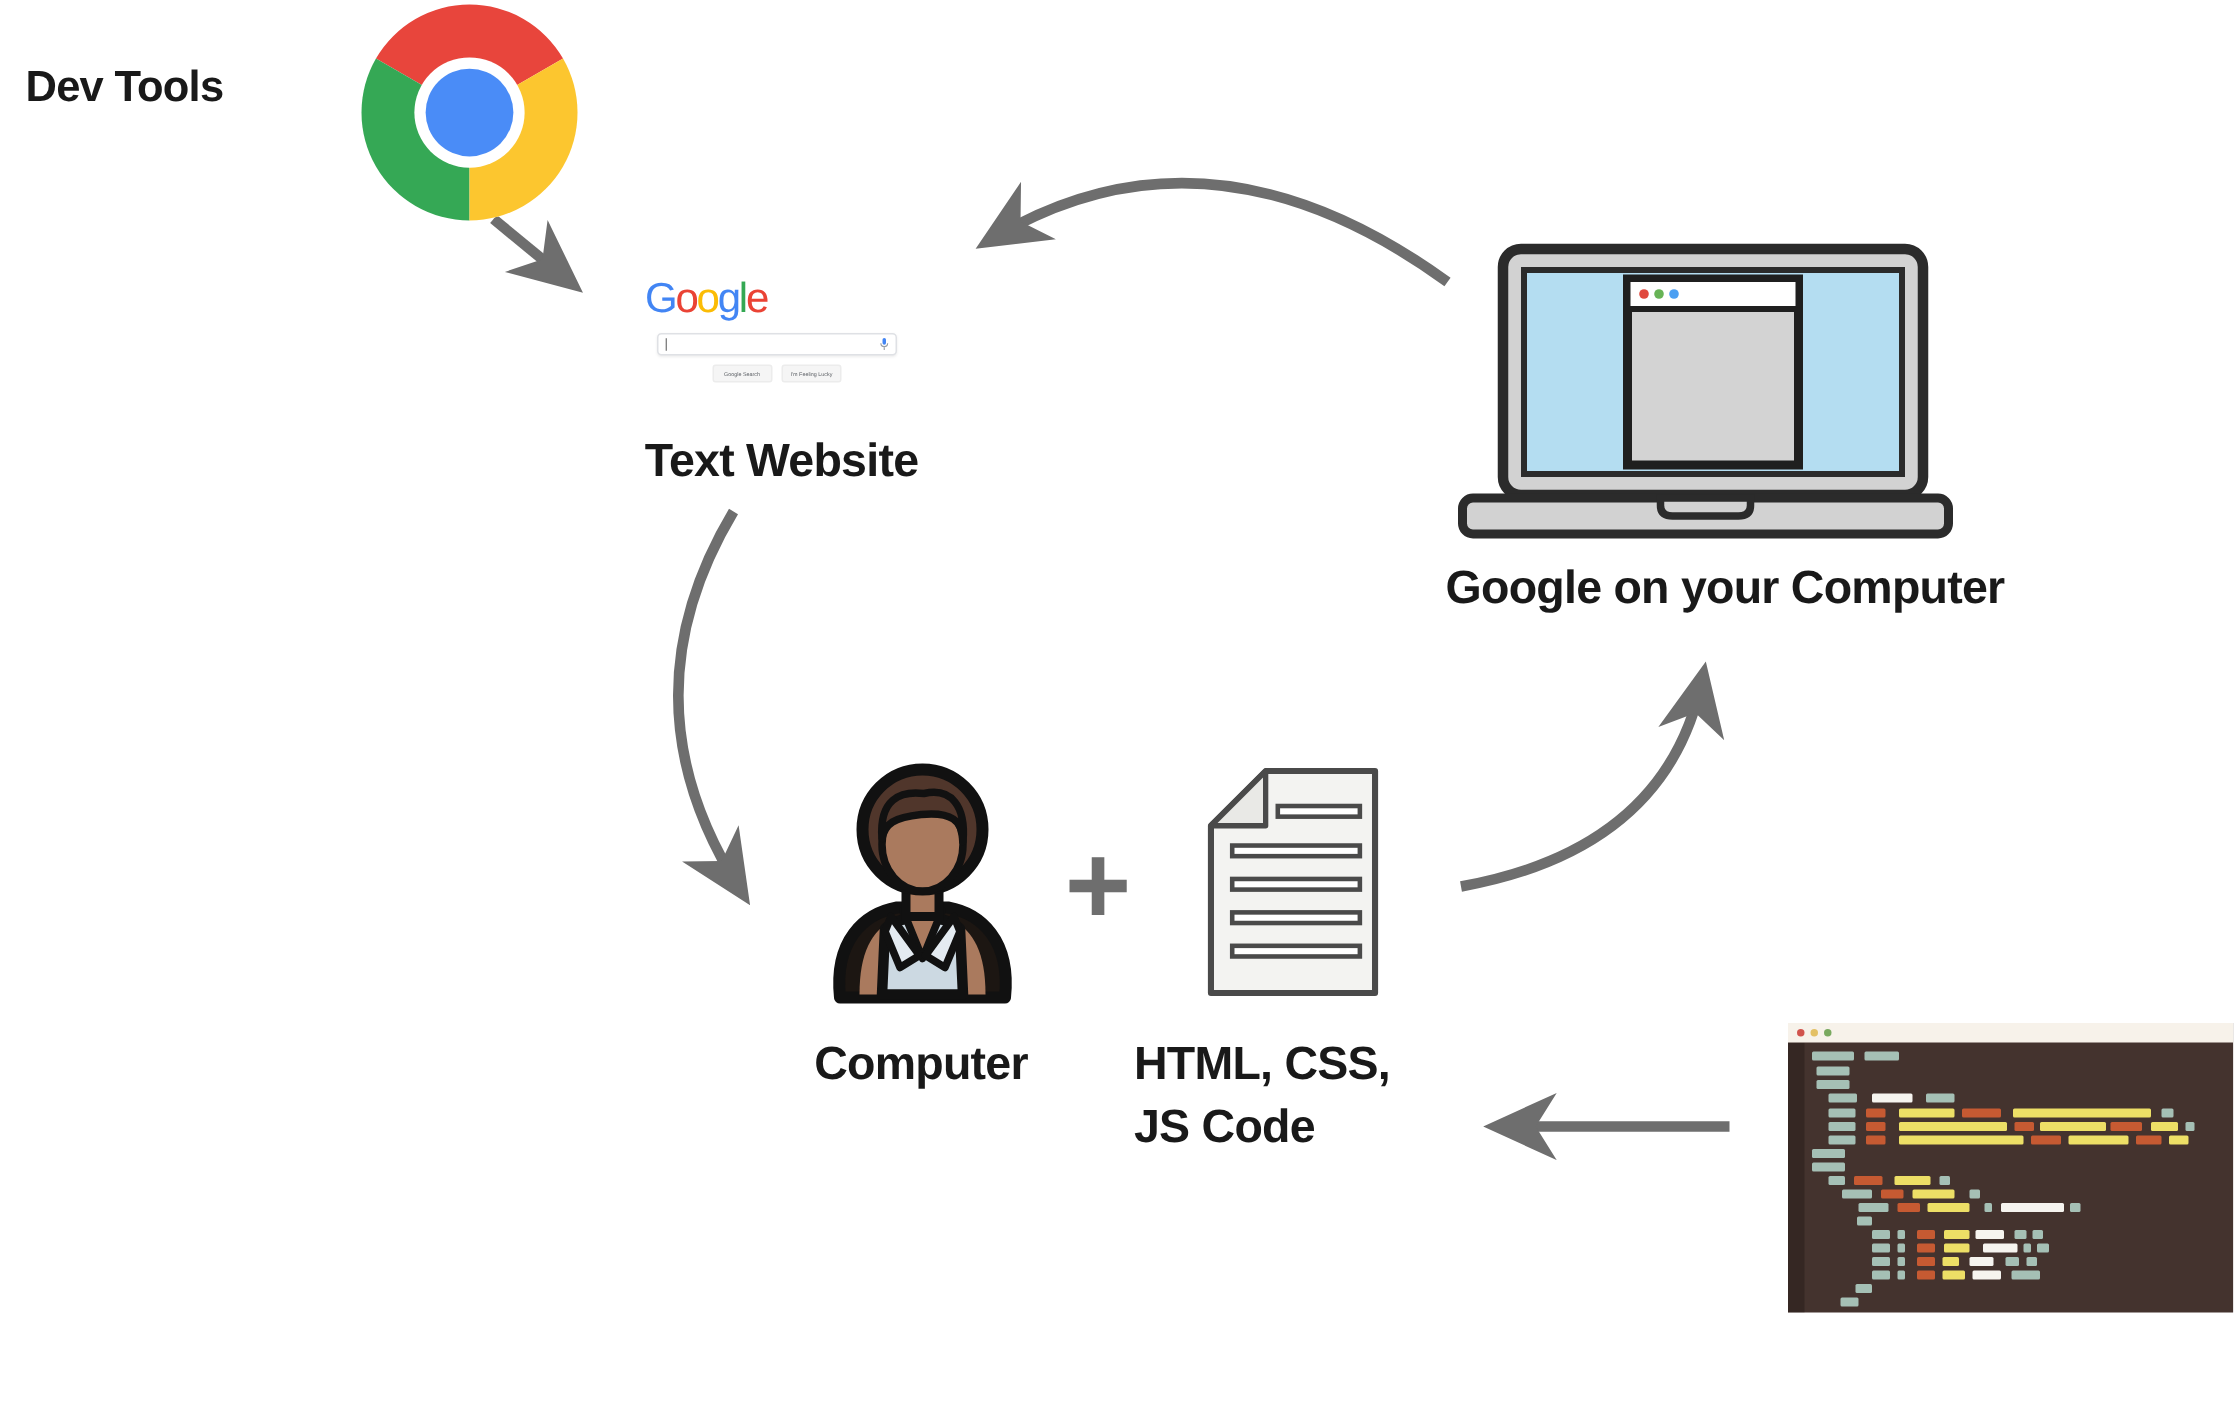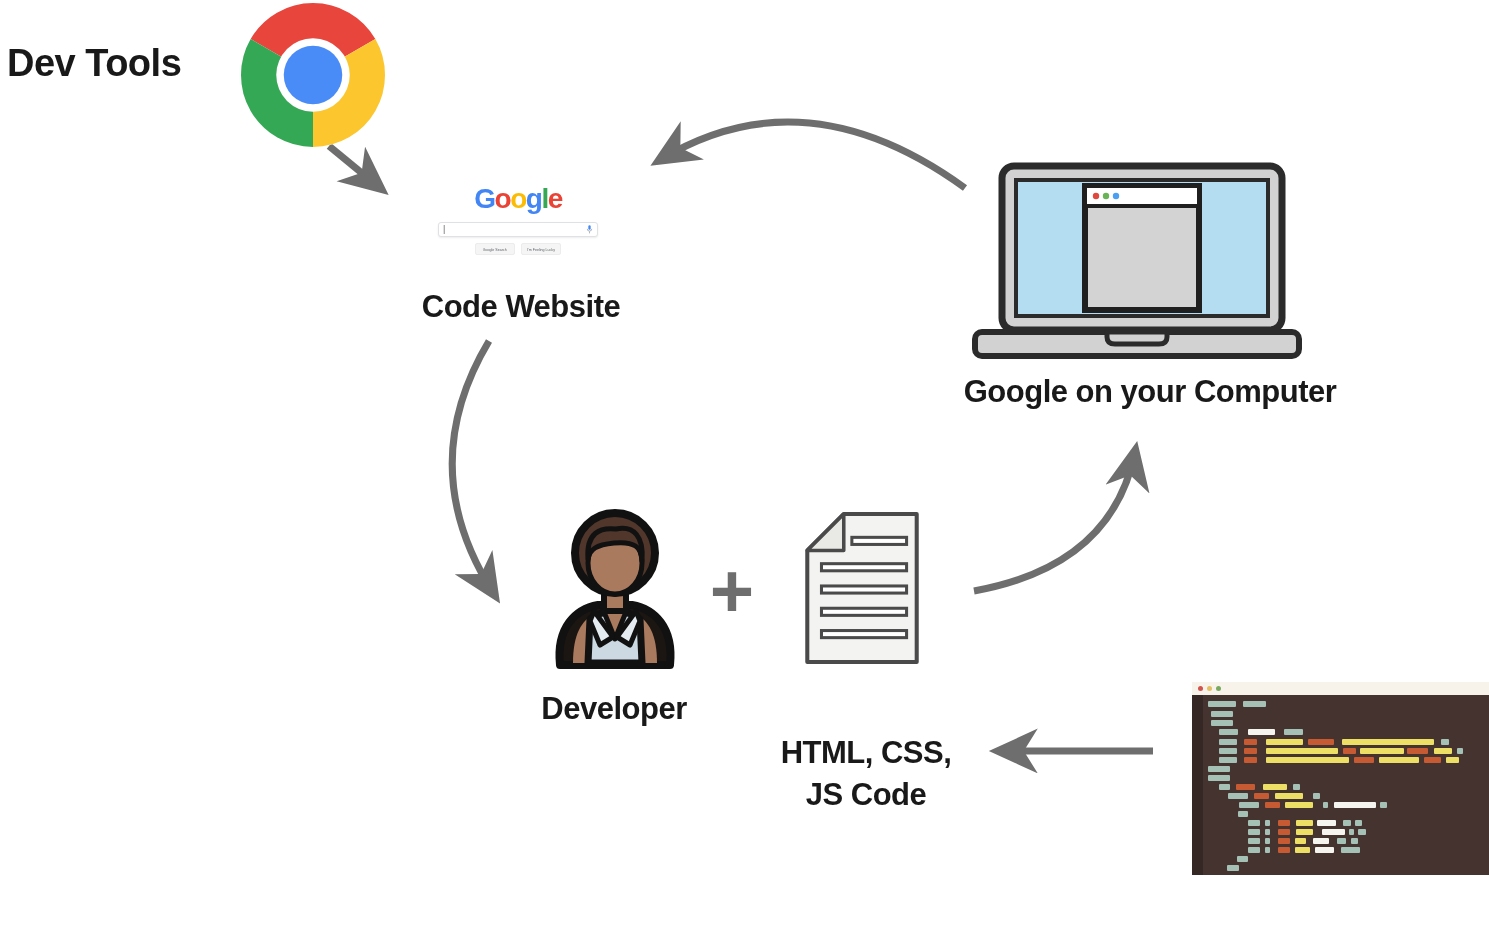--- a/index.html
+++ b/index.html
@@ -1,36 +1,36 @@
 <!DOCTYPE html>
 <html style="--text: #191919; --arrow: #6e6e6e; --outline: #2b2b2b; --laptop-gray: #d2d2d2; --screen-blue: #b4ddf1; --window-gray: #d3d3d3; --win-red: #e0483d; --win-green: #67b356; --win-blue: #4b9ff2; --skin: #aa7a5e; --hair: #50362b; --shirt: #ccd9e2; --collar: #e4ebf1; --avatar-dark: #1c1612; --page: #f3f3f1; --page-stroke: #4a4a4a; --chrome-red: #e8453c; --chrome-yellow: #fcc62f; --chrome-green: #35a855; --chrome-blue: #4a8cf7; --editor-bg: #44332e; --editor-bar: #f7f2ea;"><head>
 <meta charset="utf-8">
 <style>
   html,body{margin:0;padding:0;background:#fff;}
   .canvas{position:relative;width:1489px;height:948px;background:#fff;overflow:hidden;
           font-family:"Liberation Sans","DejaVu Sans",sans-serif;}
   .arrows{position:absolute;left:0;top:0;width:1489px;height:948px;pointer-events:none;}
   .arrows path{stroke:var(--arrow);stroke-width:7;fill:none;}
   .lbl{position:absolute;font-weight:700;color:var(--text);letter-spacing:-0.5px;}
-  .dev-tools{left:7px;top:42px;font-size:38px;}
+  .dev-tools{left:17px;top:42px;font-size:29px;}
   .test-website{left:405px;top:289px;width:232px;text-align:center;font-size:31px;}
   .browser-label{left:903px;top:374px;width:494px;text-align:center;font-size:31px;}
   .developer-label{left:524px;top:691px;width:180px;text-align:center;font-size:31px;}
-  .code-label{left:756px;top:688px;width:220px;text-align:center;font-size:31px;line-height:42px;margin-top:44px;}
+  .code-label{left:756px;top:688px;width:220px;font-size:31px;line-height:42px;}
   .texteditor-label{left:1235px;top:891px;width:228px;text-align:center;font-size:39px;}
   .chrome{position:absolute;left:238px;top:0;width:150px;height:150px;}
   .laptop{position:absolute;left:972px;top:162px;width:330px;height:200px;}
   .dev-avatar{position:absolute;left:550px;top:502px;width:130px;height:172px;}
   .doc{position:absolute;left:803px;top:511px;width:118px;height:154px;}
   .plus{position:absolute;left:699px;top:551px;width:66px;text-align:center;
         font-size:76px;font-weight:900;color:var(--arrow);line-height:80px;}
   
   .google-mock{position:absolute;left:430px;top:183px;width:176px;height:75px;}
-  .glogo{position:absolute;left:0;top:2px;width:176px;text-align:center;font-size:28px;
-         font-weight:700;letter-spacing:-1.5px;line-height:28px;}
+  .glogo{position:absolute;left:0;top:2px;width:176px;text-align:left;font-size:28px;
+         font-weight:400;letter-spacing:-1.5px;line-height:28px;}
   .gsearch{position:absolute;left:8px;top:39px;width:158px;height:13px;background:#fff;
            border:1px solid #dfe1e5;border-radius:3px;box-shadow:0 1px 2px rgba(0,0,0,0.08);}
   .gcursor{position:absolute;left:4px;top:1px;font-size:9px;color:#666;}
   .gmic{position:absolute;right:4px;top:2px;width:7px;height:9px;}
   .gbtns{position:absolute;left:0;top:60px;width:176px;display:flex;justify-content:center;gap:6px;}
   .gbtn{position:relative;width:38px;height:10px;background:#f5f5f5;border:1px solid #ececec;
         border-radius:2px;display:flex;align-items:center;justify-content:center;overflow:visible;}
   .gbtn>span{font-size:8px;color:#5f6368;white-space:nowrap;transform:scale(0.45);transform-origin:center;}
   
   .editor{position:absolute;left:1192px;top:682px;width:297px;height:193px;background:var(--editor-bg);}
@@ -81,21 +81,21 @@
     </div>
     <div class="gbtns">
       <span class="gbtn">
           <span>Google Search</span>
         </span>
       <span class="gbtn">
           <span>I'm Feeling Lucky</span>
         </span>
     </div>
   </div>
-  <div class="lbl test-website">Code Website</div>
+  <div class="lbl test-website">Text Website</div>
 
   <svg class="laptop" viewBox="0 0 330 200">
     <rect x="30" y="4" width="280" height="164" rx="12" style="fill:var(--laptop-gray);stroke:var(--outline);stroke-width:7"></rect>
     <rect x="44" y="18" width="252" height="136" style="fill:var(--screen-blue);stroke:var(--outline);stroke-width:4"></rect>
     <g>
       <rect x="113" y="24" width="114" height="124" style="fill:var(--window-gray);stroke:#1f1f1f;stroke-width:6"></rect>
       <rect x="113" y="24" width="114" height="20" style="fill:#ffffff;stroke:#1f1f1f;stroke-width:4"></rect>
       <circle cx="124" cy="34" r="3.2" style="fill:var(--win-red)"></circle>
       <circle cx="134" cy="34" r="3.2" style="fill:var(--win-green)"></circle>
       <circle cx="144" cy="34" r="3.2" style="fill:var(--win-blue)"></circle>
@@ -124,21 +124,21 @@
   <svg class="doc" viewBox="0 0 116 152">
     <path d="M40 3 H112 V149 H4 V39 Z" style="fill:var(--page);stroke:var(--page-stroke);stroke-width:4" stroke-linejoin="round"></path>
     <path d="M40 3 L40 39 L4 39 Z" style="fill:#e9e9e6;stroke:var(--page-stroke);stroke-width:3.5" stroke-linejoin="round"></path>
     <rect x="48" y="26" width="54" height="7" style="fill:#fff;stroke:var(--page-stroke);stroke-width:3"></rect>
     <rect x="18" y="52" width="84" height="7" style="fill:#fff;stroke:var(--page-stroke);stroke-width:3"></rect>
     <rect x="18" y="74" width="84" height="7" style="fill:#fff;stroke:var(--page-stroke);stroke-width:3"></rect>
     <rect x="18" y="96" width="84" height="7" style="fill:#fff;stroke:var(--page-stroke);stroke-width:3"></rect>
     <rect x="18" y="118" width="84" height="7" style="fill:#fff;stroke:var(--page-stroke);stroke-width:3"></rect>
   </svg>
 
-  <div class="lbl developer-label">Developer</div>
+  <div class="lbl developer-label">Computer</div>
   <div class="lbl code-label">
     <div>HTML, CSS,</div>
     <div>JS Code</div>
   </div>
 
   <div class="editor">
     <div class="ed-gutter"></div>
     <div class="ed-code">
         <div class="cb" style="top: 19px; left: 16px; width: 28px; background: rgb(165, 192, 181);"></div>
         <div class="cb" style="top: 19px; left: 51px; width: 23px; background: rgb(165, 192, 181);"></div>

